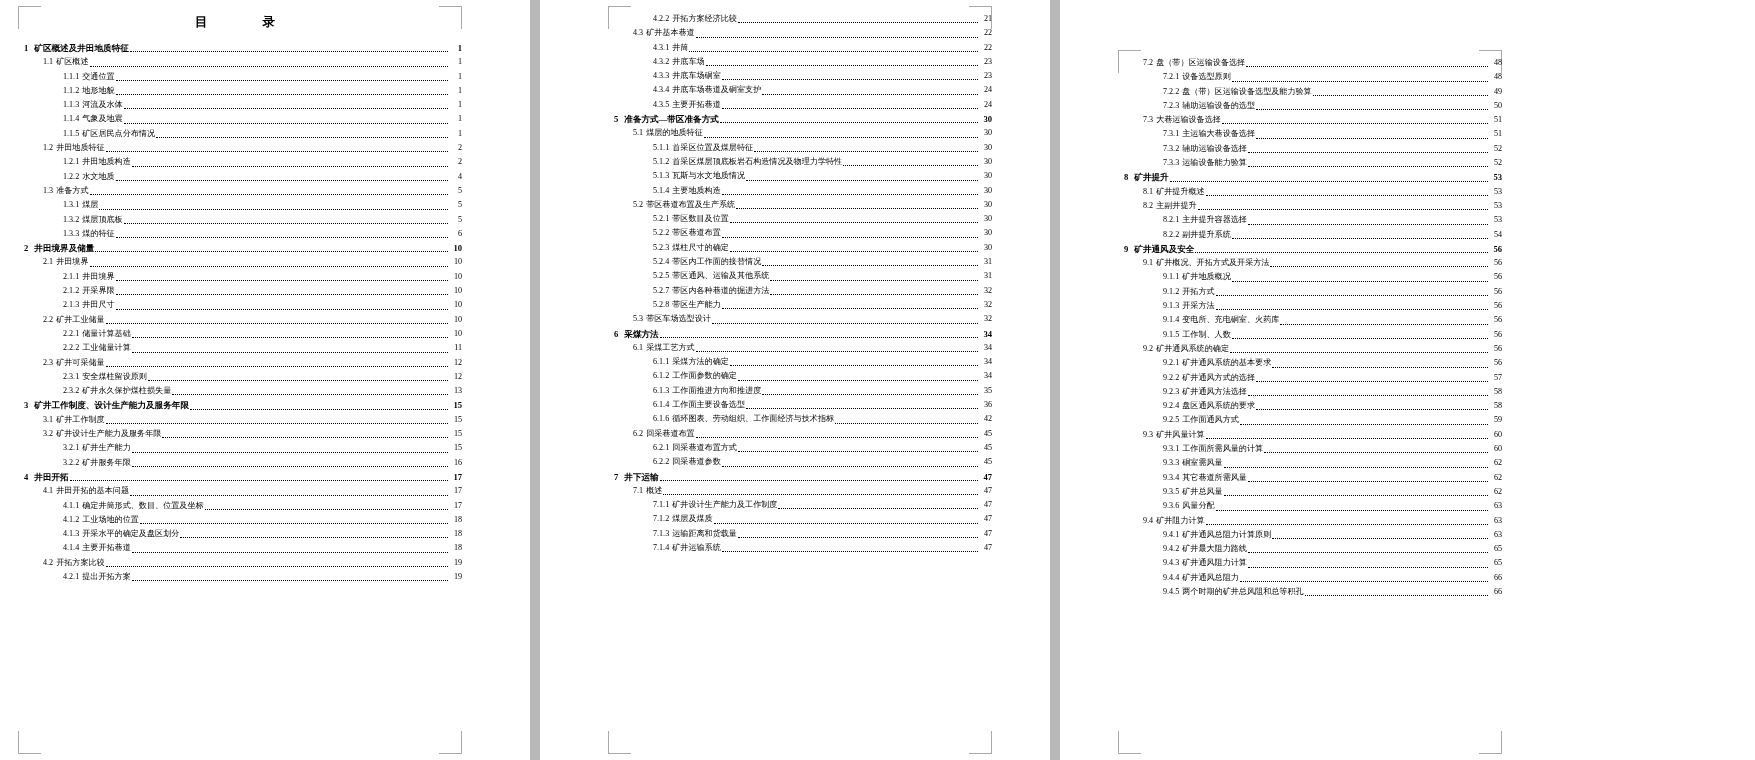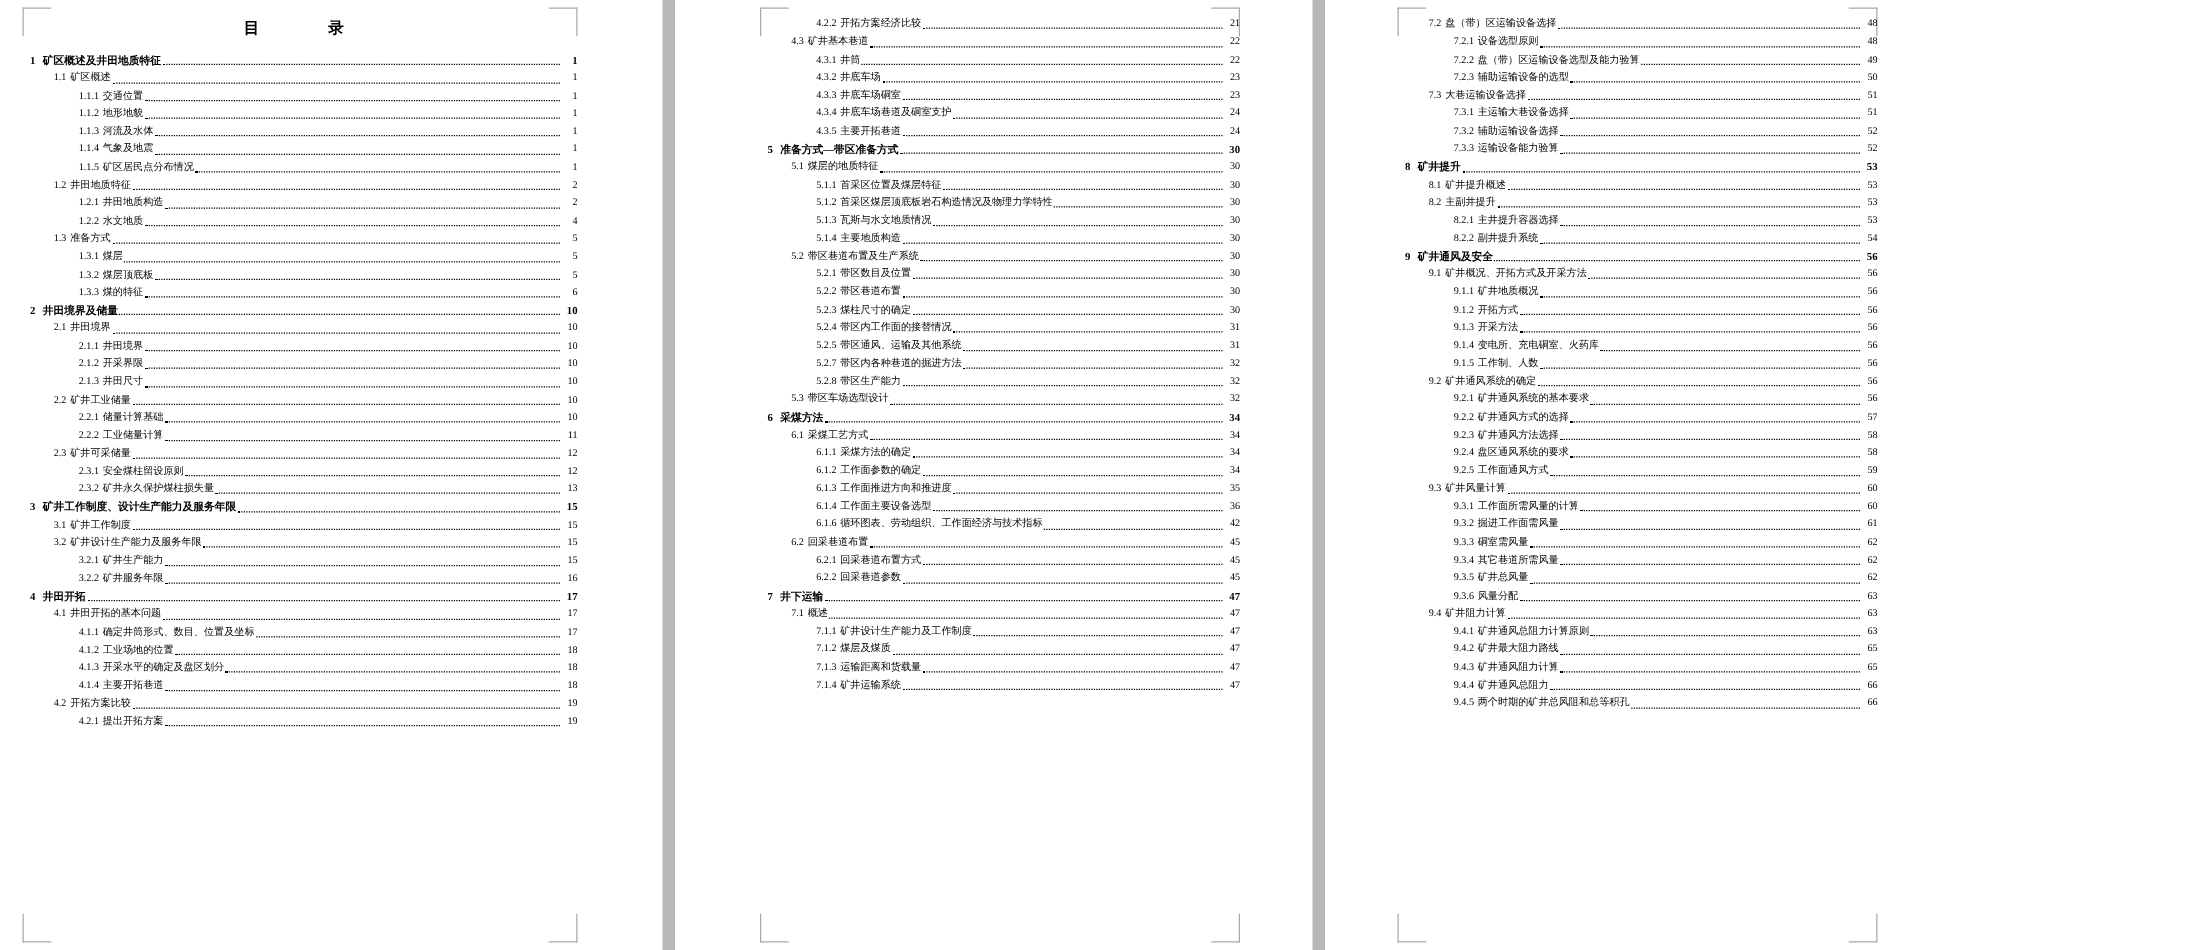--- a/index.html
+++ b/index.html
@@ -16,21 +16,21 @@
   }
   
   .page{
     position:relative;
     background:#ffffff;
     overflow:hidden;
     flex:0 0 auto;
   }
   .page.p1{width:480px;}
   .page.p2{width:420px;}
-  .page.p3{width:420px;}
+  .page.p3{width:420px;margin-top:44px;}
 
   .gutter{
     flex:0 0 auto;
     background:#ffffff;
     position:relative;
   }
   .gutter .scrollstrip{
     position:absolute;top:0;bottom:0;left:50%;
     transform:translateX(-50%);
     width:10px;background:#b8b8b8;
@@ -764,26 +764,20 @@
             <span class="leader"></span>
             <span class="pg">60</span>
           </li>
           <li class="toc-entry lvl3">
             <span class="num">9.3.1</span>
             <span class="txt">工作面所需风量的计算</span>
             <span class="leader"></span>
             <span class="pg">60</span>
           </li>
           <li class="toc-entry lvl3">
-            <span class="num">9.3.2</span>
-            <span class="txt">掘进工作面需风量</span>
-            <span class="leader"></span>
-            <span class="pg">61</span>
-          </li>
-          <li class="toc-entry lvl3">
             <span class="num">9.3.3</span>
             <span class="txt">硐室需风量</span>
             <span class="leader"></span>
             <span class="pg">62</span>
           </li>
           <li class="toc-entry lvl3">
             <span class="num">9.3.4</span>
             <span class="txt">其它巷道所需风量</span>
             <span class="leader"></span>
             <span class="pg">62</span>

